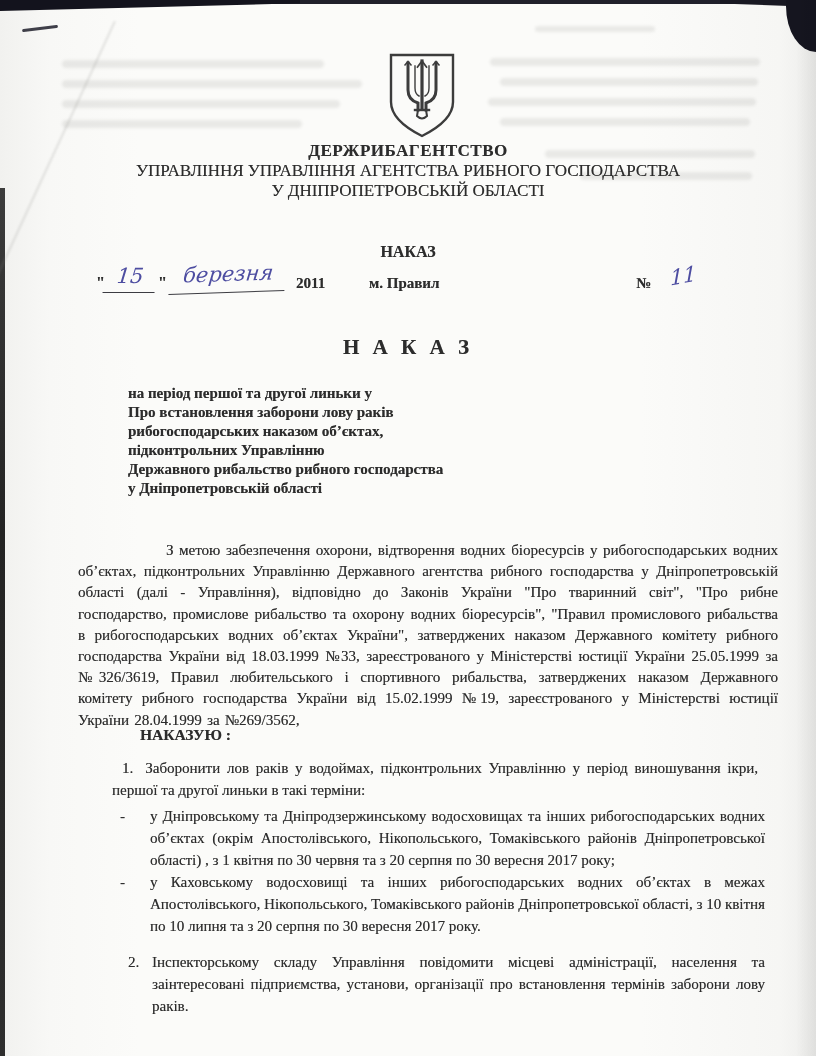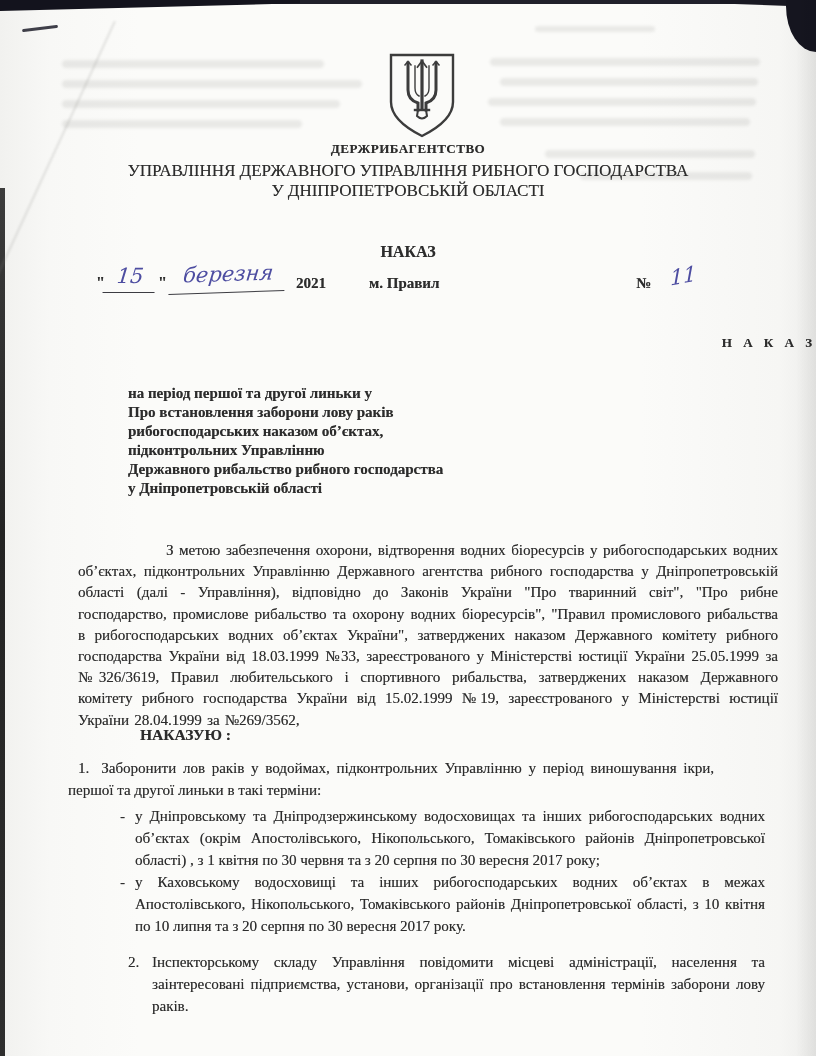--- a/index.html
+++ b/index.html
@@ -22,55 +22,55 @@
   .crease{position:absolute;left:-88px;top:150px;width:286px;height:2px;background:#8a8a85;
     opacity:.22;transform:rotate(114.8deg);filter:blur(1px);}
   .penmark{position:absolute;left:22px;top:27px;width:36px;height:2.6px;background:#3f3f49;
     border-radius:2px;transform:rotate(-7deg);}
   .bleed{position:absolute;height:8px;background:#8f8f8a;opacity:.16;filter:blur(1.8px);border-radius:4px;}
   .rshade{position:absolute;right:0;top:0;width:20px;height:1056px;
     background:linear-gradient(90deg,rgba(0,0,0,0),rgba(0,0,0,0.06));}
   
   .emblem{position:absolute;left:384px;top:52px;width:76px;height:88px;z-index:3;}
   .lh{position:absolute;left:20px;right:20px;text-align:center;z-index:2;white-space:nowrap;}
-  .lh1{top:141px;font-size:13px;font-weight:bold;letter-spacing:.5px;}
+  .lh1{top:141px;font-size:17px;font-weight:bold;letter-spacing:.5px;}
   .lh2{top:161px;font-size:17px;}
   .lh3{top:181px;font-size:17px;}
   .lh4{top:200px;font-size:16px;font-weight:bold;}
   
   .nakaz1{position:absolute;left:0;right:0;top:243px;text-align:center;font-size:16px;font-weight:bold;z-index:2;}
   .dateline{position:absolute;left:0;top:266px;width:816px;height:42px;z-index:2;}
   .dateline span{position:absolute;display:inline-block;}
   .printed{font-size:15px;font-weight:bold;}
   .hand{font-family:"DejaVu Serif",serif;font-style:italic;color:#4d4da1;text-shadow:none;}
   .q-open{left:96px;top:8px;font-size:16px;font-weight:bold;}
   .d-day{left:104px;top:-2px;width:52px;height:28px;text-align:center;font-size:21px;
      border-bottom:1.6px solid #3c3c42;transform:skewX(-6deg);}
   .q-close{left:158px;top:8px;font-size:16px;font-weight:bold;}
   .d-month{left:170px;top:-4px;width:116px;height:30px;text-align:center;font-size:21px;
      border-bottom:1.6px solid #3c3c42;transform:rotate(-2deg) skewX(-8deg);}
   .d-year{left:296px;top:9px;}
   .d-city{left:369px;top:9px;}
   .d-no{left:636px;top:9px;}
   .d-num{left:670px;top:-2px;font-size:21px;transform:rotate(-10deg) skewX(-10deg);}
-  .nakaz2{position:absolute;left:0;right:0;top:335px;text-align:right;font-size:13px;
+  .nakaz2{position:absolute;left:0;right:0;top:335px;text-align:center;font-size:21px;
      font-weight:bold;letter-spacing:4px;z-index:2;}
   
   .subject{position:absolute;left:128px;top:384px;width:380px;font-size:15px;font-weight:bold;
      line-height:19px;z-index:2;}
   
   .preamble{position:absolute;left:62px;top:524px;width:700px;margin:16px;font-size:15px;
      line-height:21.2px;text-align:justify;text-indent:88px;word-spacing:1.5px;z-index:2;}
   .resolve{position:absolute;left:128px;top:726px;font-size:15.5px;font-weight:bold;z-index:2;margin-left:12px;}
   .orders{position:absolute;left:0;top:757px;width:816px;font-size:15px;line-height:22px;z-index:2;}
-  .item1{margin:0 0 4px 68px;width:646px;text-align:justify;text-indent:10px;}
+  .item1{margin:0 0 4px 112px;width:646px;text-align:justify;text-indent:10px;}
   .item1 .num{margin-right:12px;}
   .sub{position:relative;margin-left:120px;width:645px;}
   .sub .dash{position:absolute;left:0;top:0;}
-  .sub .subtext{margin-left:15px;text-align:justify;}
+  .sub .subtext{margin-left:30px;text-align:justify;}
   .item2{display:flex;margin:14px 0 0 128px;width:637px;}
   .item2 .num{width:24px;flex:none;}
   .item2 .itext{width:613px;text-align:justify;}
 </style>
 </head>
 <body>
 
 <div class="page">
 
   <div class="topbar"></div>
@@ -105,31 +105,31 @@
         <path d="M21 13 L24 9.5 L27 13" stroke-width="1.5"></path>
         <path d="M49 13 L52 9.5 L55 13" stroke-width="1.5"></path>
         <path d="M31 14 V36 Q31 42 35 44" stroke-width="1.4"></path>
         <path d="M45 14 V36 Q45 42 41 44" stroke-width="1.4"></path>
         <path d="M31 58 H45" stroke-width="2.4"></path>
         <path d="M34 58 L33 64 Q38 69 43 64 L42 58" stroke-width="2"></path>
       </g>
     </svg>
   </div>
   <div class="lh lh1">ДЕРЖРИБАГЕНТСТВО</div>
-  <div class="lh lh2">УПРАВЛІННЯ ДЕРЖАВНОГО УПРАВЛІННЯ РИБНОГО  ГОСПОДАРСТВА</div>
+  <div class="lh lh2">УПРАВЛІННЯ УПРАВЛІННЯ АГЕНТСТВА РИБНОГО  ГОСПОДАРСТВА</div>
   <div class="lh lh3">У ДНІПРОПЕТРОВСЬКІЙ ОБЛАСТІ</div>
 
   <div class="nakaz1">НАКАЗ</div>
 
   <div class="dateline">
     <span class="printed q-open">"</span>
     <span class="hand d-day">15</span>
     <span class="printed q-close">"</span>
     <span class="hand d-month">березня</span>
-    <span class="printed d-year">2021</span>
+    <span class="printed d-year">2011</span>
     <span class="printed d-city">м. Правил</span>
     <span class="printed d-no">№</span>
     <span class="hand d-num">11</span>
   </div>
 
   <div class="nakaz2">Н А К А З</div>
 
   <div class="subject">
     <div>на період першої та другої линьки у</div>
     <div>Про встановлення заборони лову раків</div>

